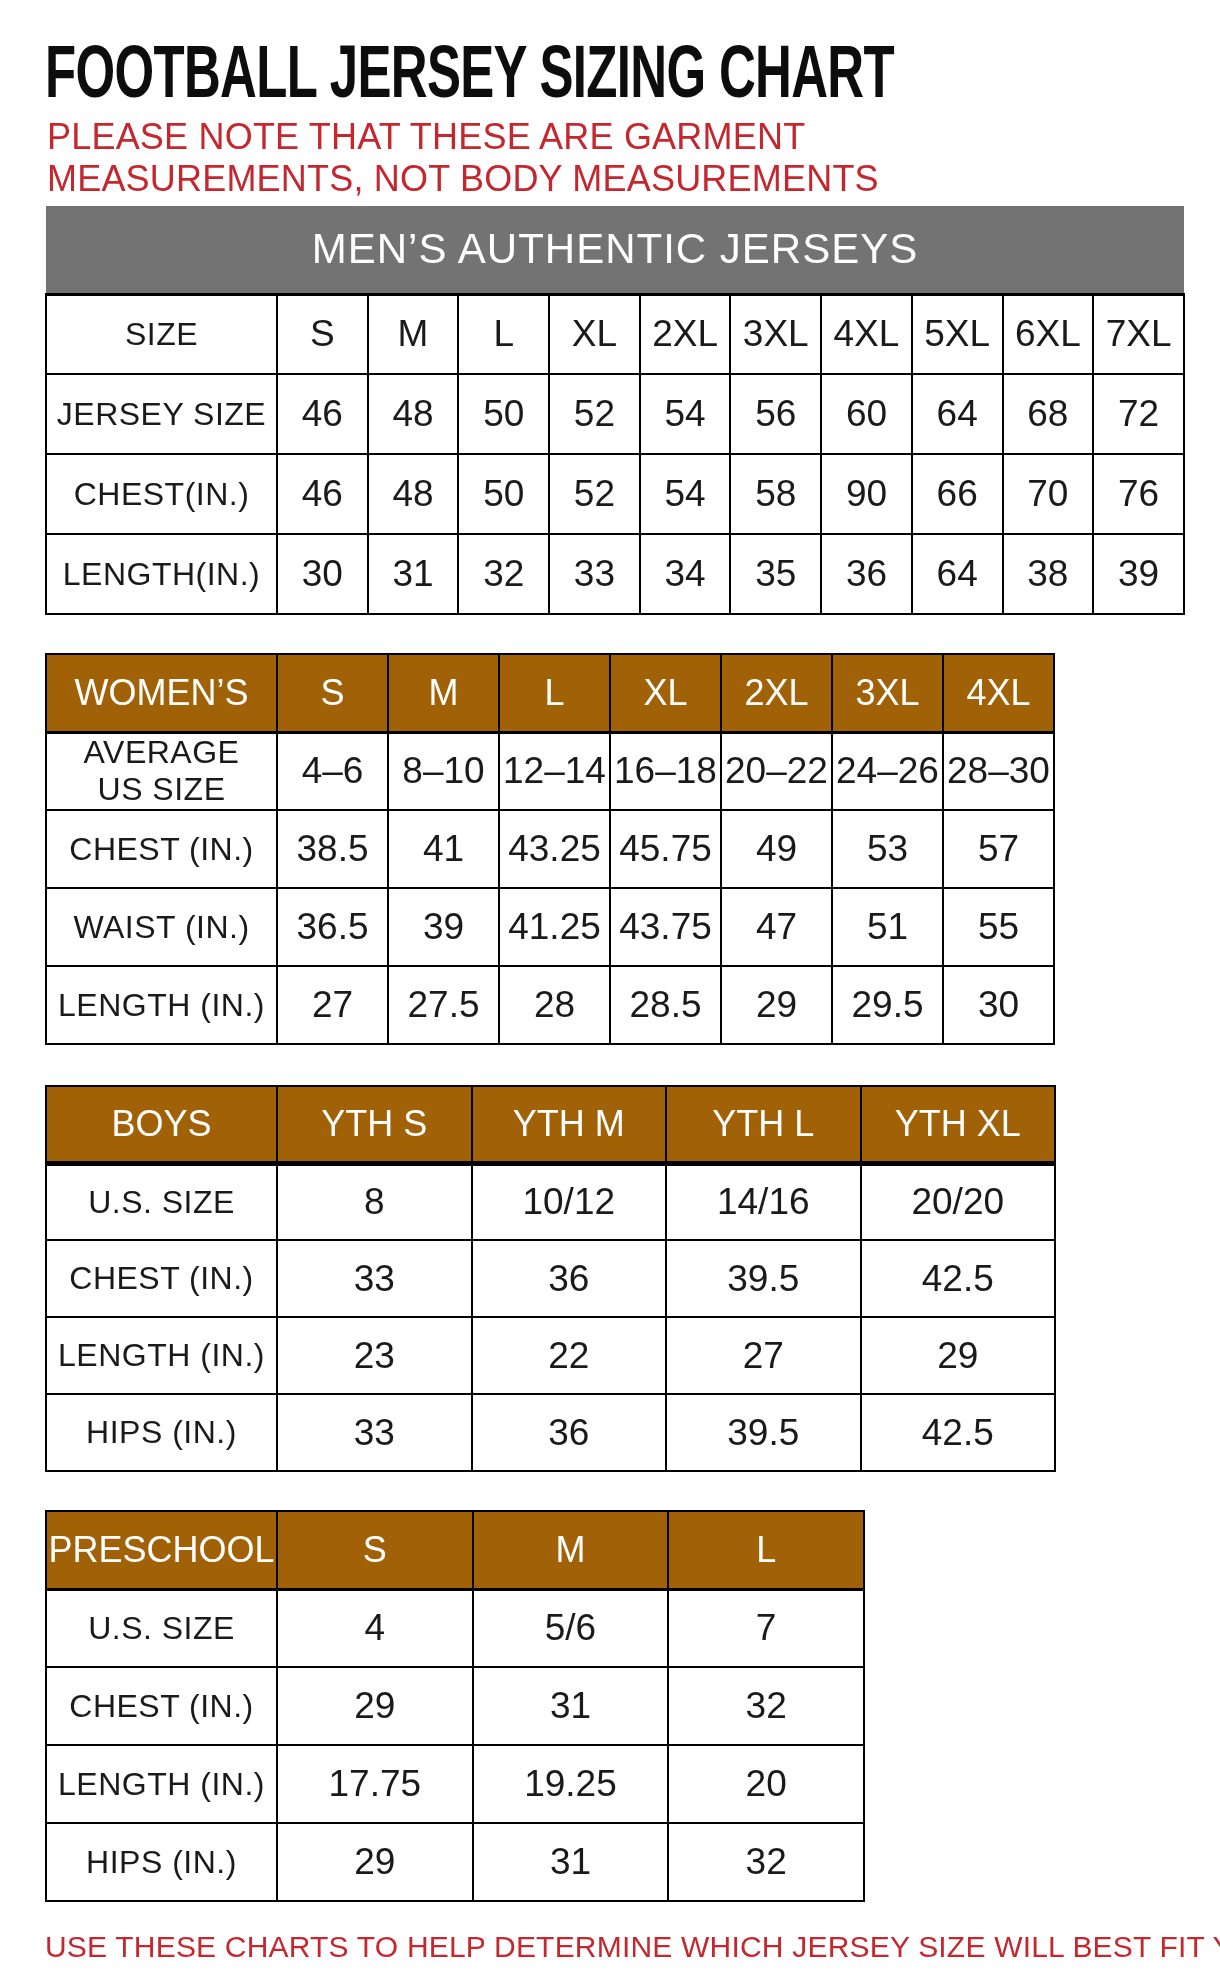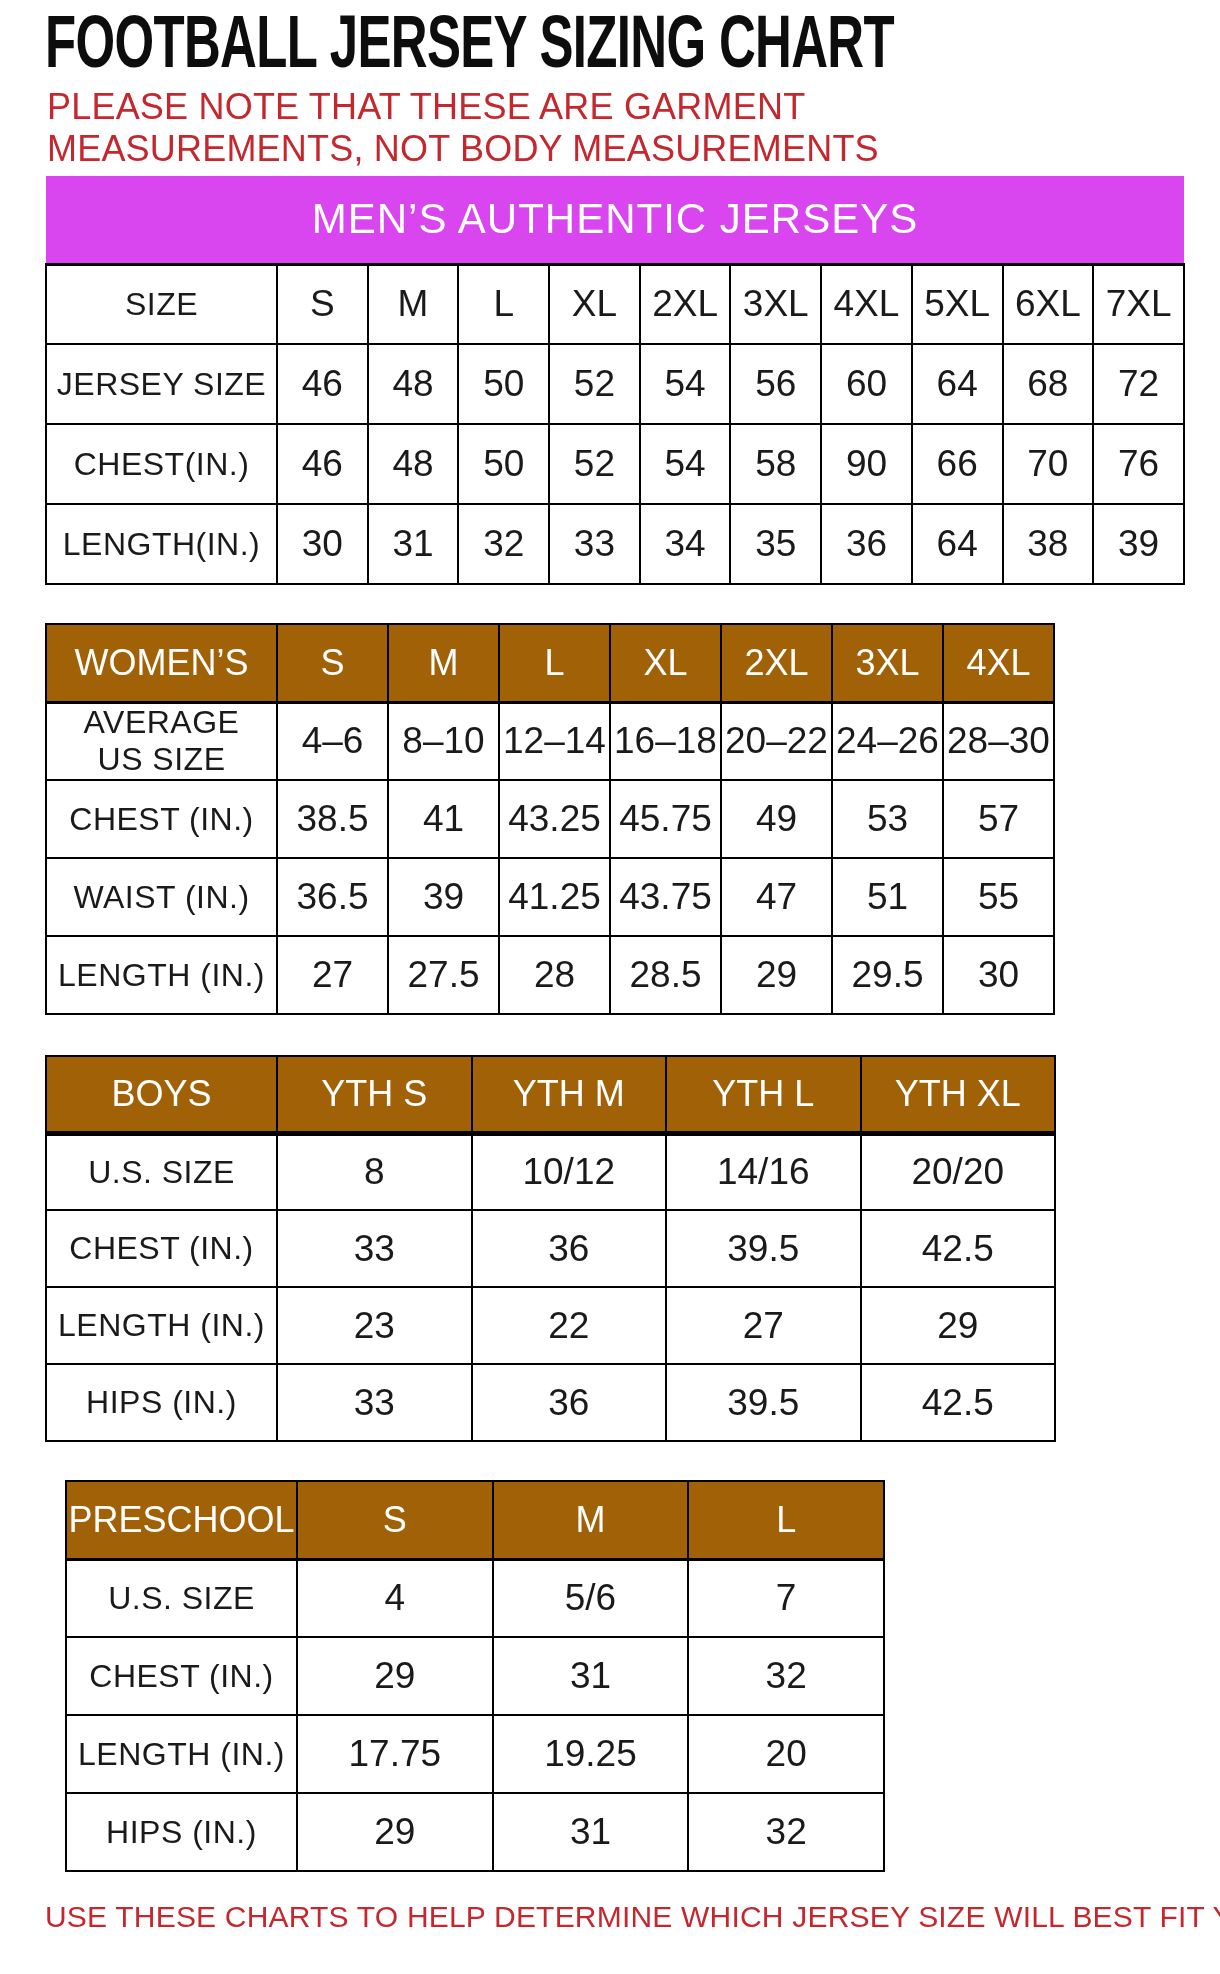--- a/index.html
+++ b/index.html
@@ -4,21 +4,21 @@
 <style>
   * { box-sizing: border-box; }
   html, body { margin: 0; padding: 0; }
   body {
     width: 1220px;
     min-height: 1974px;
     background: #ffffff;
     font-family: "Liberation Sans", "DejaVu Sans", sans-serif;
     color: #1a1a1a;
   }
-  .page { padding: 8px 0 0 45px; }
+  .page { padding: 38px 0 0 45px; }
 
   h1 { margin: 0; height: 66px; line-height: 0.88; white-space: nowrap; }
   .title-text {
     display: inline-block;
     font-size: 75px;
     font-weight: bold;
     letter-spacing: -1px;
     transform: scaleX(0.68);
     transform-origin: 0 50%;
     color: #0d0d0d;
@@ -34,39 +34,39 @@
   }
 
   .sizing-table {
     border-collapse: collapse;
     table-layout: fixed;
     margin-top: 38px;
   }
   .t-mens      { width: 1140px; margin-top: 6px; }
   .t-womens    { width: 1010px; }
   .t-boys      { width: 1011px; margin-top: 40px; }
-  .t-preschool { width: 820px; margin-left: 20px; }
+  .t-preschool { width: 820px; }
   col.c-label  { width: 231px; }
 
   .sizing-table td {
     border: 2px solid #000;
     text-align: center;
     vertical-align: middle;
     font-size: 37px;
     padding: 0;
     background: #fff;
   }
   .t-mens td      { height: 80px; }
   .t-womens td    { height: 78px; }
   .t-boys td      { height: 77px; }
   .t-preschool td { height: 78px; }
 
   td.banner {
     height: 88px;
-    background: #d946ef;
+    background: #737373;
     color: #ffffff;
     font-size: 42px;
     letter-spacing: 1px;
     border: none;
     border-bottom: 3px solid #000;
   }
   td.head {
     background: #a16207;
     color: #ffffff;
     font-size: 36px;

